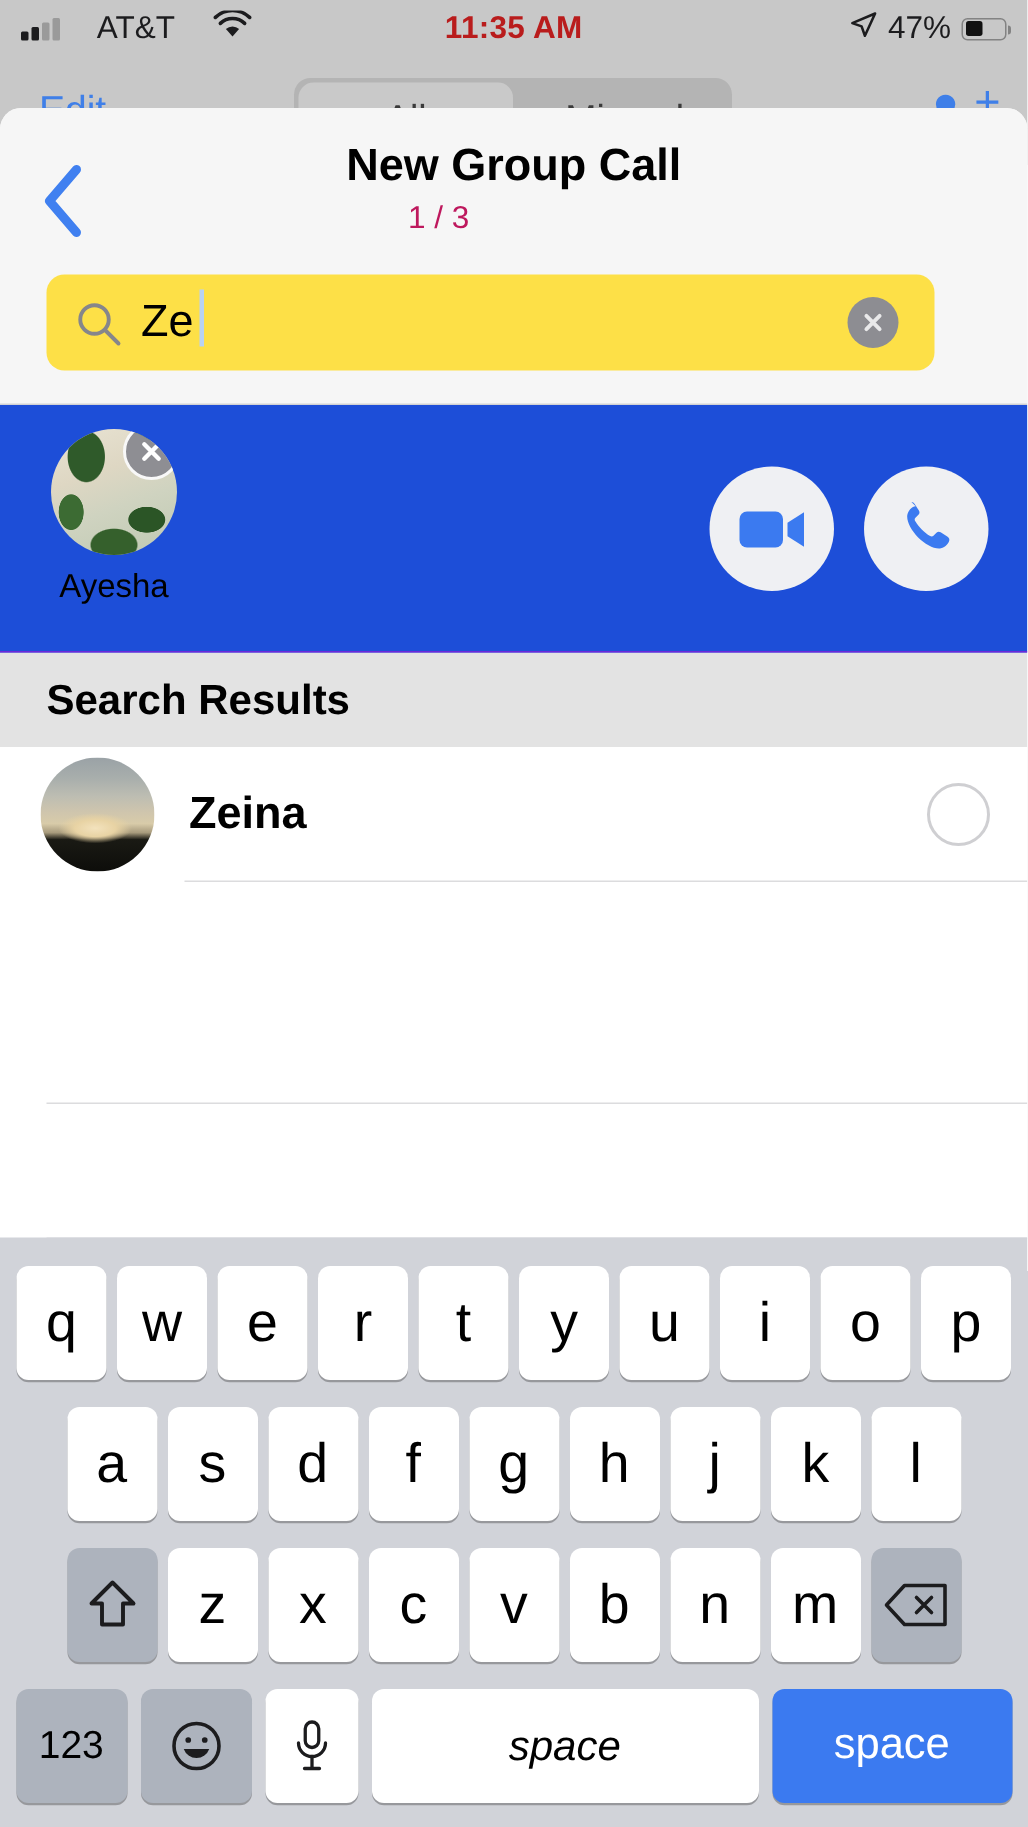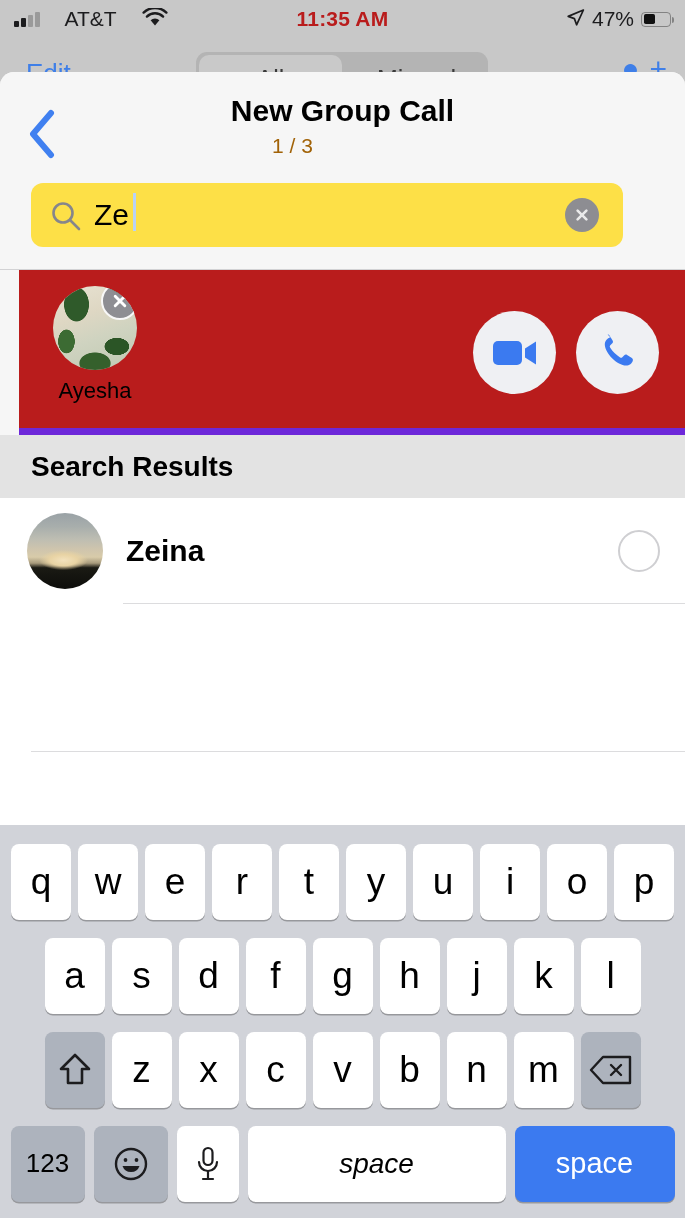--- a/index.html
+++ b/index.html
@@ -62,21 +62,21 @@
     position:absolute; left:14px; top:34px; width:56px; height:56px;
     display:flex; align-items:center; justify-content:center; cursor:pointer;
   }
   #back-btn svg { display:block; }
   #nav-title {
     position:absolute; left:0; top:22px; width:685px; text-align:center;
     font-size:30px; font-weight:700; color:#000;
   }
   #nav-sub {
     position:absolute; left:0; top:62px; width:585px; text-align:center;
-    font-size:21px; color:#a16207; font-weight:400;
+    font-size:21px; color:#be185d; font-weight:400;
   }
   #searchbar {
     position:absolute; left:31px; top:111px; width:592px; height:64px;
     background:#fde047; border-radius:12px; display:flex; align-items:center;
   }
   #search-icon { margin-left:18px; margin-right:12px; display:flex; }
   #search-value {
     font-size:30px; color:#000; line-height:1; position:relative;
   }
   #search-value::after{
@@ -86,23 +86,22 @@
   #search-clear {
     position:absolute; right:24px; width:34px; height:34px; border-radius:50%;
     background:#8d8d92; display:flex; align-items:center; justify-content:center;
     cursor:pointer;
   }
   #search-clear svg{display:block;}
   .hdr-sep { position:absolute; left:0; bottom:0; width:685px; height:1px; background:#d2d2d4; }
 
   
   #selected-row {
-    position:relative; height:165px; background:#b91c1c;
-    border-bottom:7px solid #6d28d9;
-    margin-left:19px;
+    position:relative; height:165px; background:#1d4ed8;
+    border-bottom:1px solid #6d28d9;
   }
   .token { position:absolute; left:30px; top:16px; width:92px; }
   .token-avatar {
     position:relative; width:84px; height:84px; border-radius:50%;
     overflow:hidden; margin:0 auto;
   }
   .plant-av {
     width:100%; height:100%;
     background:
       radial-gradient(ellipse 22px 30px at 28% 22%, #2f5a2a 0%, #2f5a2a 55%, transparent 58%),
@@ -129,21 +128,21 @@
   .circle-btn svg{display:block;}
 
   
   #section-header {
     height:63px; background:#e3e3e3; display:flex; align-items:center;
     padding-left:31px; font-size:28px; font-weight:700; color:#000;
   }
 
   
   #results { background:#fff; }
-  .res-row { position:relative; height:106px; display:flex; align-items:center; }
+  .res-row { position:relative; height:90px; display:flex; align-items:center; }
   .res-av { width:76px; height:76px; border-radius:50%; margin-left:27px; overflow:hidden;
             flex:none; }
   .sunset-av {
     width:100%; height:100%;
     background:
       radial-gradient(ellipse 34px 14px at 48% 62%, #f3e2bd 0%, #e8d3a4 40%, transparent 72%),
       linear-gradient(180deg,
         #9aa2a6 0%, #a8aeac 18%, #bdbdb2 34%, #cfc5ad 48%,
         #d8cba9 58%, #a79a7c 66%, #1a1a14 72%, #0d0d0a 100%);
   }

